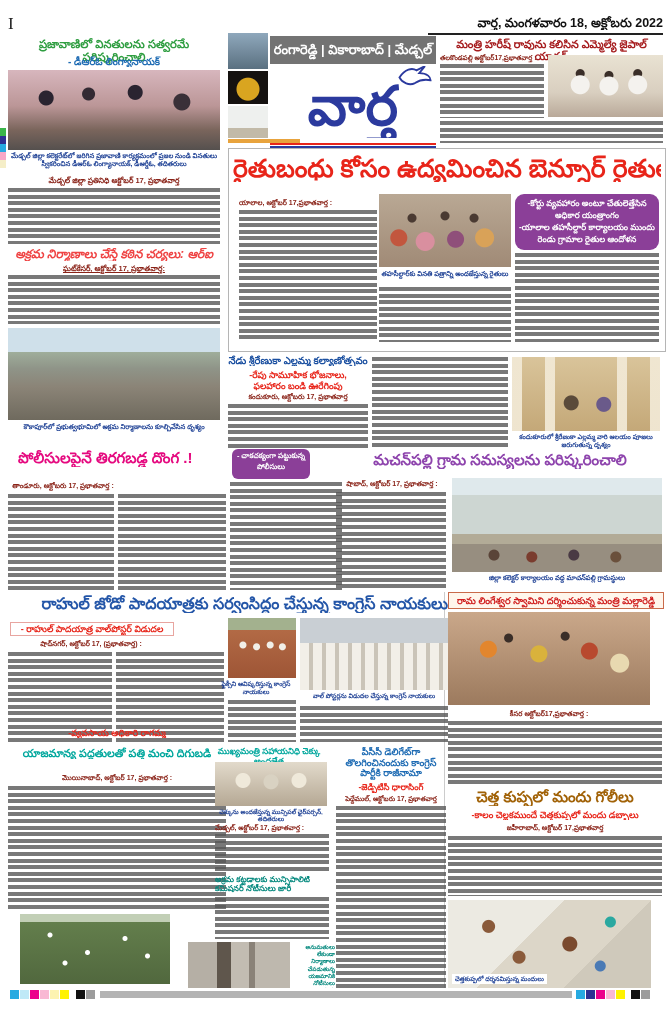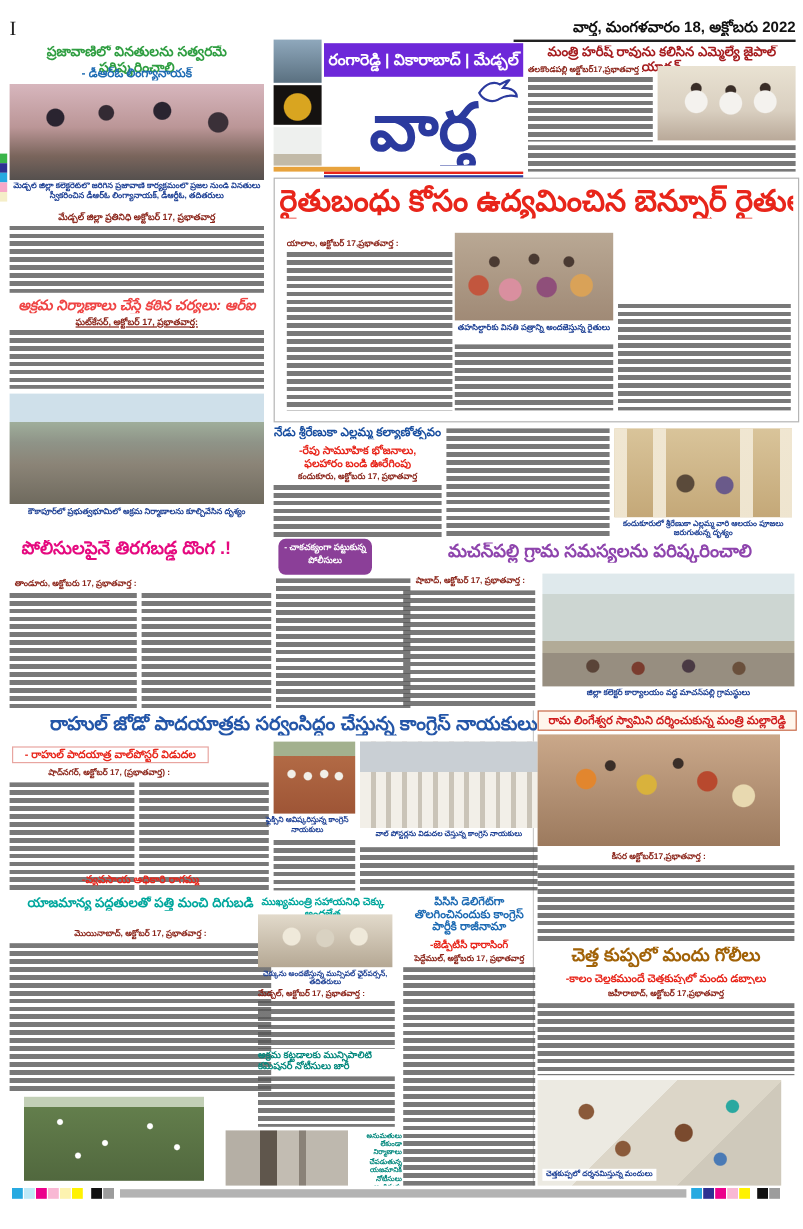--- a/index.html
+++ b/index.html
@@ -32,21 +32,21 @@
     <span class="sq" style="background:#2e3192;"></span>
     <span class="sq" style="background:#27aae1;"></span>
     <span class="sq" style="background:#f8a8c8;"></span>
     <span class="sq" style="background:#f5eec8;"></span>
   </div>
 
   <div class="abs ph" style="left:228px;top:33px;width:40px;height:36px;background:linear-gradient(180deg,#8fa8bc,#5a7080);"></div>
   <div class="abs ph" style="left:228px;top:71px;width:40px;height:33px;background:radial-gradient(circle at 50% 55%, #d9a520 11px, transparent 12px) #151210;"></div>
   <div class="abs ph" style="left:228px;top:106px;width:40px;height:32px;background:linear-gradient(180deg,#eef0ee 0 70%,#c2baa8 70%);"></div>
   <div class="abs" style="left:228px;top:139px;width:72px;height:4px;background:#e8a33d;"></div>
-  <div class="abs hd ctr" style="left:270px;top:36px;width:166px;height:28px;line-height:28px;background:#6d28d9;color:#fff;font-size:13px;">రంగారెడ్డి | వికారాబాద్ | మేడ్చల్</div>
+  <div class="abs hd ctr" style="left:270px;top:36px;width:166px;height:28px;line-height:28px;background:#737373;color:#fff;font-size:13px;">రంగారెడ్డి | వికారాబాద్ | మేడ్చల్</div>
   <div class="abs" style="left:270px;top:66px;width:166px;height:76px;">
     <span class="abs" style="right:4px;top:0;">
       <svg width="34" height="20" viewBox="0 0 24 14">
           <path d="M1 8 C5 2 10 1 13 3 L19 0 L15 5 C21 5 23 8 23 10 C18 9 15 10 12 12 C8 14 3 12 1 8 Z" fill="#ffffff" stroke="#2b3a9e" stroke-width="1.3"></path>
         </svg>
     </span>
     <div class="hd" style="position:absolute;left:0;top:10px;width:166px;font-size:55px;color:#2b3a9e;text-align:center;">వార్త</div>
   </div>
   <div class="abs" style="left:270px;top:143px;width:166px;height:2px;background:#e8251a;"></div>
   <div class="abs" style="left:270px;top:146px;width:166px;height:2px;background:#2b3a9e;"></div>
@@ -70,20 +70,24 @@
   <div class="abs ph" style="left:548px;top:55px;width:115px;height:62px;background:radial-gradient(circle at 28% 48%, #f4f2ee 9px, transparent 10px),radial-gradient(circle at 53% 50%, #f4f2ee 9px, transparent 10px),radial-gradient(circle at 78% 48%, #f4f2ee 9px, transparent 10px),radial-gradient(circle at 28% 30%, #3a2e28 4px, transparent 5px),radial-gradient(circle at 53% 33%, #3a2e28 4px, transparent 5px),radial-gradient(circle at 78% 30%, #3a2e28 4px, transparent 5px),linear-gradient(180deg,#e9e2d2 0%,#d9cfc0 60%,#b9a999 100%);"></div>
   <div class="abs greek" style="left:440px;top:121px;width:223px;height:22px;"></div>
 
   <div class="abs box" style="left:228px;top:148px;width:436px;height:202px;">
     <div class="hd ctr" style="position:absolute;left:4px;top:5px;width:428px;font-size:25px;color:#e8251a;white-space:nowrap;">రైతుబంధు కోసం ఉద్యమించిన బెన్నూర్ రైతులు</div>
     <div class="dl" style="position:absolute;left:10px;top:50px;width:140px;font-size:7px;">యాలాల, అక్టోబర్ 17,ప్రభాతవార్త :</div>
     <div class="greek" style="position:absolute;left:10px;top:61px;width:138px;height:132px;"></div>
     <div class="ph" style="position:absolute;left:150px;top:45px;width:132px;height:73px;background:radial-gradient(circle at 15% 60%, #c2563e 8px, transparent 9px),radial-gradient(circle at 35% 65%, #d98f9f 9px, transparent 10px),radial-gradient(circle at 58% 62%, #8f4f7a 8px, transparent 9px),radial-gradient(circle at 80% 60%, #d9a258 9px, transparent 10px),radial-gradient(circle at 25% 33%, #4a3a32 4px, transparent 5px),radial-gradient(circle at 50% 30%, #4a3a32 4px, transparent 5px),radial-gradient(circle at 72% 33%, #4a3a32 4px, transparent 5px),linear-gradient(180deg,#b9a894 0%,#a08a76 100%);"></div>
     <div class="cap ctr" style="position:absolute;left:150px;top:121px;width:132px;height:12px;font-size:6.8px;">తహసీల్దార్‌కు వినతి పత్రాన్ని అందజేస్తున్న రైతులు</div>
     <div class="greek" style="position:absolute;left:150px;top:138px;width:132px;height:55px;"></div>
+    <div class="pbox" style="position:absolute;left:286px;top:45px;width:144px;height:52px;font-size:8.3px;padding-top:4px;">
+      <div>-కోర్టు వ్యవహారం అంటూ చేతులెత్తేసిన అధికార యంత్రాంగం</div>
+      <div>-యాలాల తహసీల్దార్ కార్యాలయం ముందు రెండు గ్రామాల రైతుల ఆందోళన</div>
+    </div>
     <div class="greek" style="position:absolute;left:286px;top:104px;width:144px;height:89px;"></div>
   </div>
 
   <div class="abs hd ctr" style="left:228px;top:355px;width:140px;font-size:10px;color:#1a4fa0;white-space:nowrap;">నేడు శ్రీరేణుకా ఎల్లమ్మ కల్యాణోత్సవం</div>
   <div class="abs hd ctr" style="left:228px;top:370px;width:140px;font-size:9px;color:#e8251a;">-రేపు సామూహిక భోజనాలు,</div>
   <div class="abs hd ctr" style="left:228px;top:381px;width:140px;font-size:9px;color:#e8251a;">ఫలహారం బండి ఊరేగింపు</div>
   <div class="abs dl ctr" style="left:228px;top:393px;width:140px;font-size:7px;">కందుకూరు, అక్టోబరు 17, ప్రభాతవార్త</div>
   <div class="abs greek" style="left:228px;top:404px;width:140px;height:44px;"></div>
   <div class="abs greek" style="left:372px;top:357px;width:136px;height:91px;"></div>
   <div class="abs ph" style="left:512px;top:357px;width:148px;height:74px;background:linear-gradient(90deg, rgba(241,232,212,.95) 0 7%, transparent 7% 22%, rgba(241,232,212,.95) 22% 29%, transparent 29% 71%, rgba(241,232,212,.95) 71% 78%, transparent 78% 93%, rgba(241,232,212,.95) 93%),radial-gradient(circle at 40% 62%, #5a4a3a 7px, transparent 8px),radial-gradient(circle at 62% 64%, #6a5a8a 7px, transparent 8px),linear-gradient(180deg,#d9c49a 0%,#c4a878 100%);"></div>

